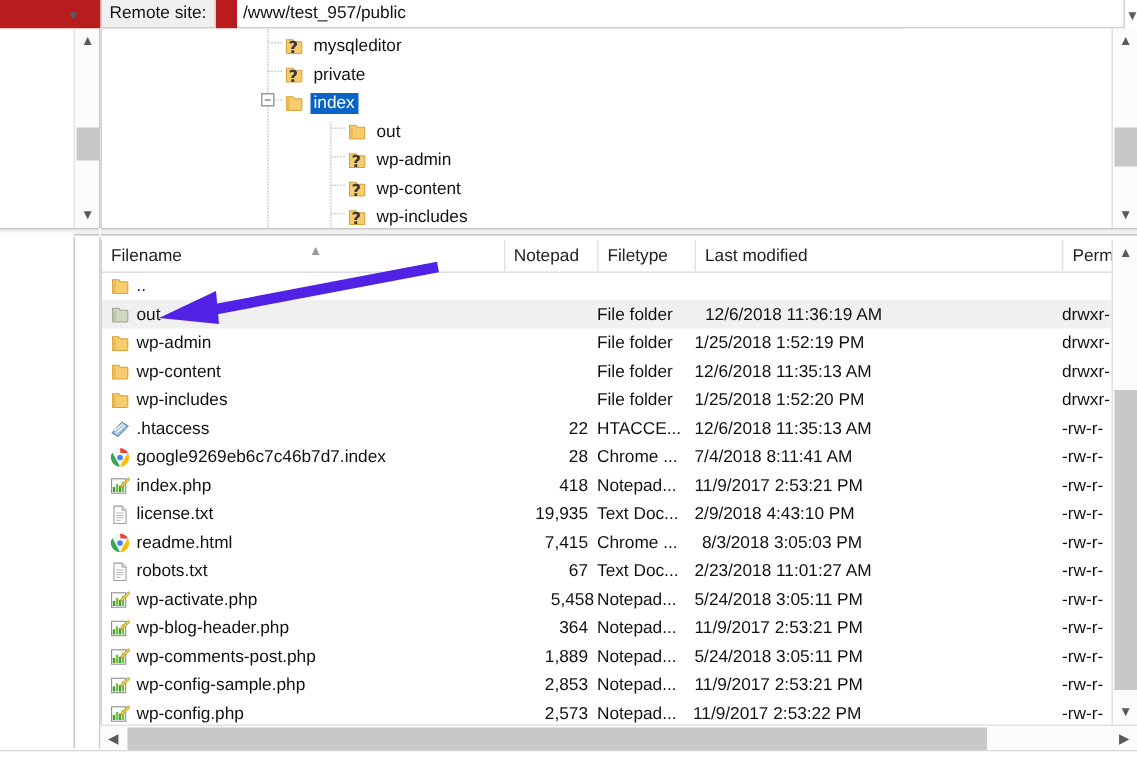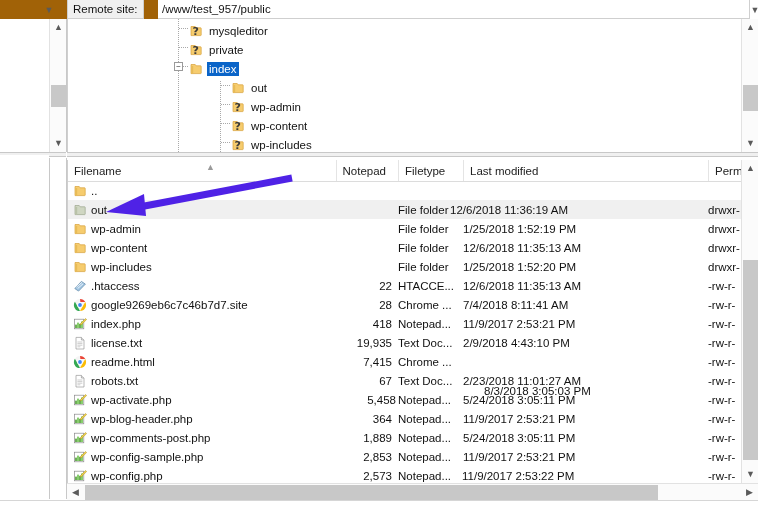--- a/index.html
+++ b/index.html
@@ -42,21 +42,21 @@
     display:flex; align-items:center; justify-content:center;
     color:#5a5a5a; font-size:9px; line-height:1;
   }
   .hscroll .arr.lf { left:0; }
   .hscroll .arr.rt { right:0; }
   .hscroll .thumb {
     position:absolute; top:1px; height:15px; background:#c8c8c8;
   }
 
   
-  #topbar { position:absolute; left:0; top:0; width:602px; height:19px; background:#a16207; }
+  #topbar { position:absolute; left:0; top:0; width:602px; height:19px; background:#b91c1c; }
   #remote-label {
     position:absolute; left:67px; top:0px; height:19px;
     display:flex; align-items:center; padding:0 5px;
     background:#f0f0f0; border:1px solid #cfcfcf; border-top:none;
     box-sizing:border-box; font-size:11.5px; color:#111;
   }
   #remote-value {
     position:absolute; left:158px; top:0px; height:19px;
     display:flex; align-items:center; padding:0 4px;
     background:#fff; border:1px solid #cfcfcf; border-top:none; border-left:none;
@@ -302,21 +302,21 @@
               </svg>
             </span>
             <span>out</span>
           </div>
           <div class="cell size" style="left: 268px; width: 56px; padding-right: 6px;">
             <span></span>
           </div>
           <div class="cell type" style="left: 330px; width: 62px;">
             <span>File folder</span>
           </div>
-          <div class="cell mod" style="left: 382px; width: 245px; text-align: center;">
+          <div class="cell mod" style="left: 402px; width: 245px; text-align: center;">
             <span>12/6/2018 11:36:19 AM</span>
           </div>
           <div class="cell perm" style="left: 640px; width: 34px;">
             <span>drwxr-</span>
           </div>
         </div>
         <div class="row">
           <div class="cell name" style="width: 260px;">
             <span class="ico">
               <svg width="14" height="14" viewBox="0 0 14 14">
@@ -414,21 +414,21 @@
             <span class="ico">
               <svg width="14" height="14" viewBox="0 0 14 14">
                 <circle cx="7" cy="7" r="6.1" fill="#f5f5f5"></circle>
                 <path d="M7 0.9 A6.1 6.1 0 0 1 12.3 4 L7.4 4 Z" fill="#ea4335"></path>
                 <path d="M12.3 4 A6.1 6.1 0 0 1 7 13.1 L9.6 8.4 Z" fill="#fbbc05"></path>
                 <path d="M7 13.1 A6.1 6.1 0 0 1 1.9 3.7 L4.6 8.5 Z" fill="#34a853"></path>
                 <circle cx="7" cy="7" r="2.7" fill="#fff"></circle>
                 <circle cx="7" cy="7" r="1.9" fill="#4285f4"></circle>
               </svg>
             </span>
-            <span>google9269eb6c7c46b7d7.site</span>
+            <span>google9269eb6c7c46b7d7.index</span>
           </div>
           <div class="cell size" style="left: 268px; width: 56px; padding-right: 6px;">
             <span>28</span>
           </div>
           <div class="cell type" style="left: 330px; width: 62px;">
             <span>Chrome ...</span>
           </div>
           <div class="cell mod" style="left: 395px; width: 245px;">
             <span>7/4/2018 8:11:41 AM</span>
           </div>
@@ -500,21 +500,21 @@
               </svg>
             </span>
             <span>readme.html</span>
           </div>
           <div class="cell size" style="left: 268px; width: 56px; padding-right: 6px;">
             <span>7,415</span>
           </div>
           <div class="cell type" style="left: 330px; width: 62px;">
             <span>Chrome ...</span>
           </div>
-          <div class="cell mod" style="left: 416px; width: 245px; margin-top: 29px;">
+          <div class="cell mod" style="left: 400px; width: 245px;">
             <span>8/3/2018 3:05:03 PM</span>
           </div>
           <div class="cell perm" style="left: 640px; width: 34px;">
             <span>-rw-r-</span>
           </div>
         </div>
         <div class="row">
           <div class="cell name" style="width: 260px;">
             <span class="ico">
               <svg width="14" height="14" viewBox="0 0 14 14">

